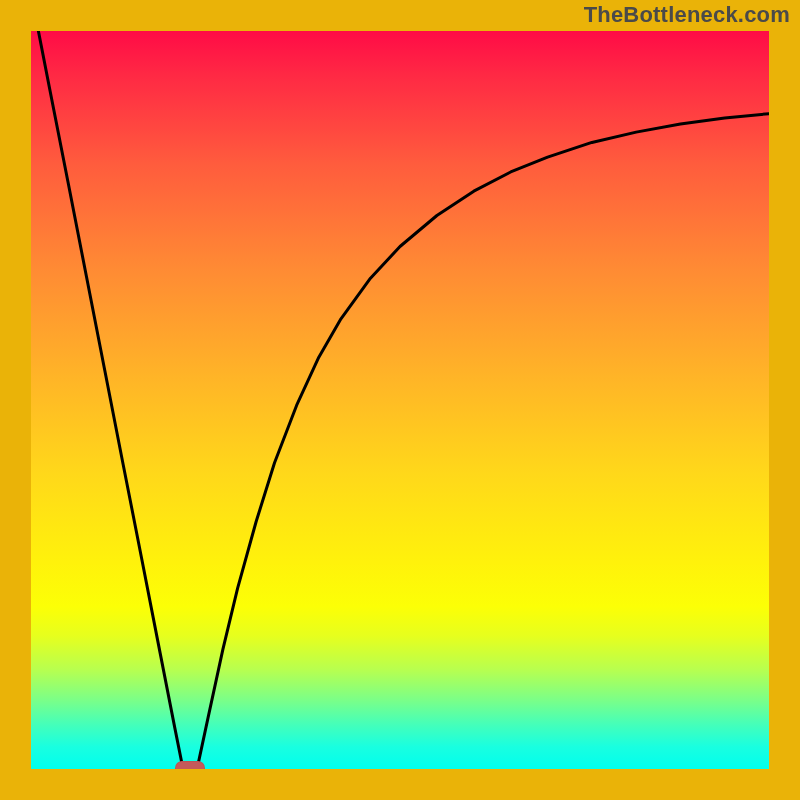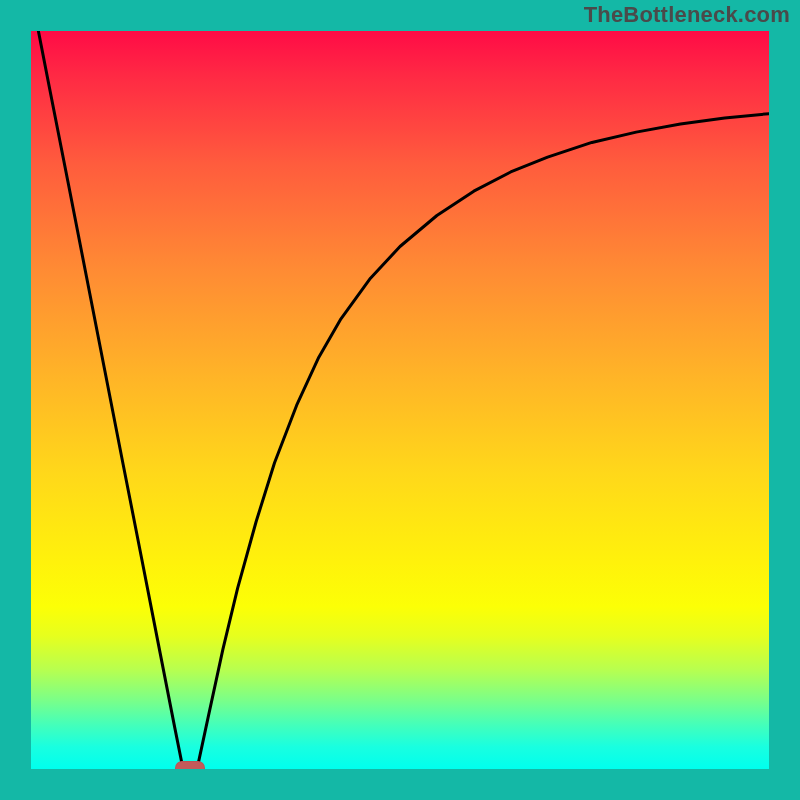--- a/index.html
+++ b/index.html
@@ -8,21 +8,21 @@
     width: 800px;
     height: 800px;
     background: #000;
     font-family: Arial, Helvetica, sans-serif;
     overflow: hidden;
   }
   .frame {
     position: relative;
     width: 800px;
     height: 800px;
-    background: #14b8a6;
+    background: #eab308;
     text-decoration: underline;
   }
   .watermark {
     position: absolute;
     top: 2px;
     right: 10px;
     color: #4a4a4a;
     font-size: 22px;
     font-weight: 600;
     letter-spacing: 0.2px;

